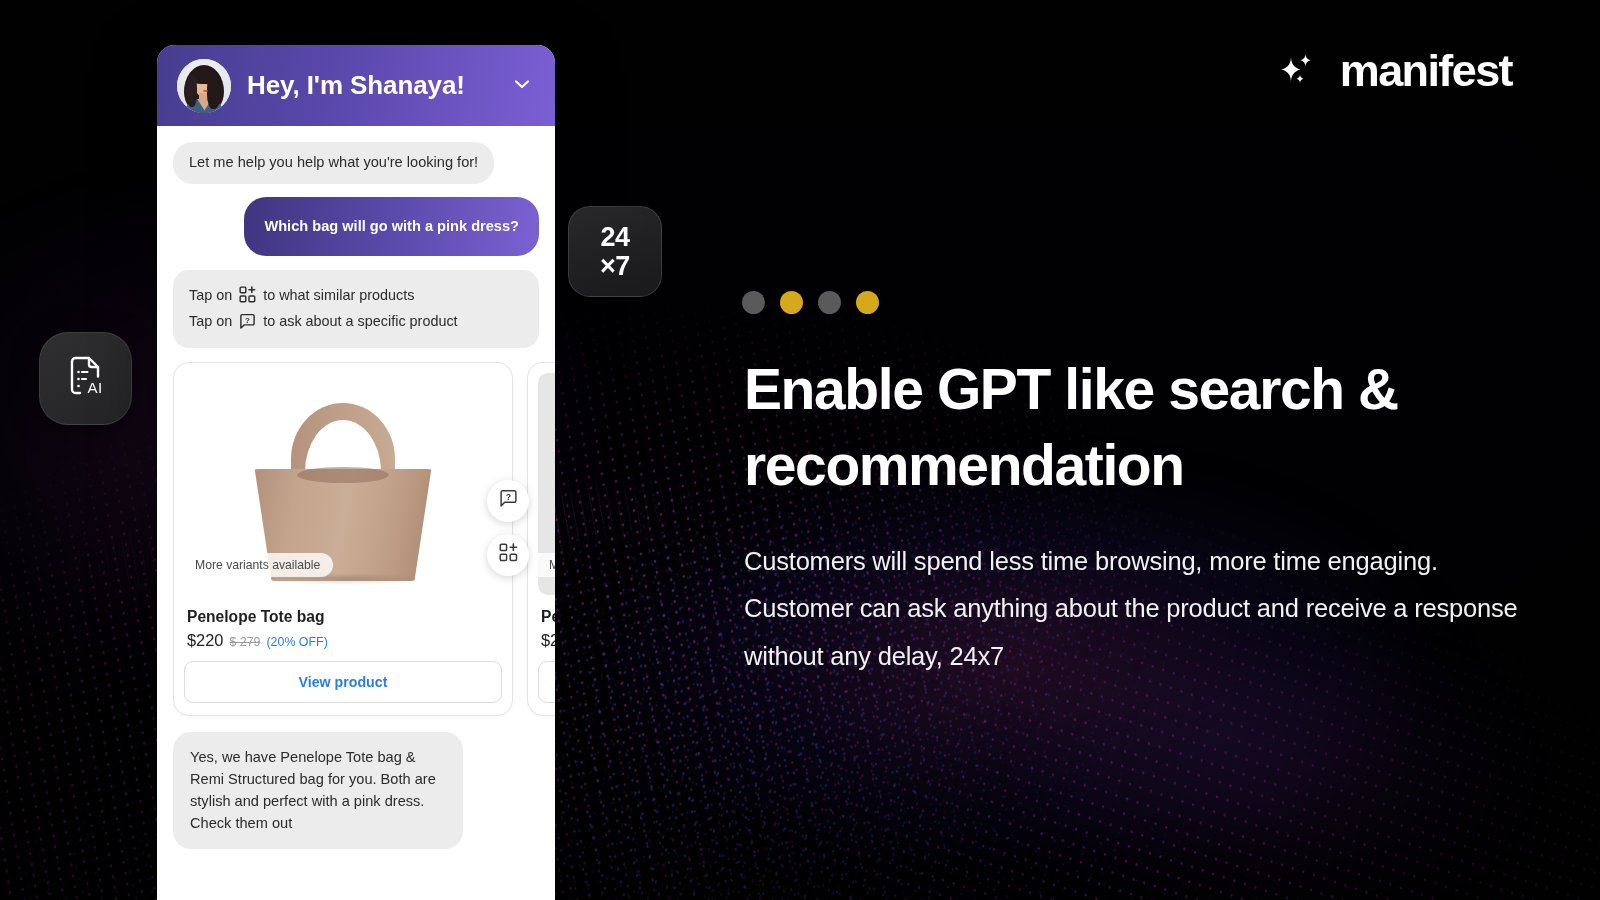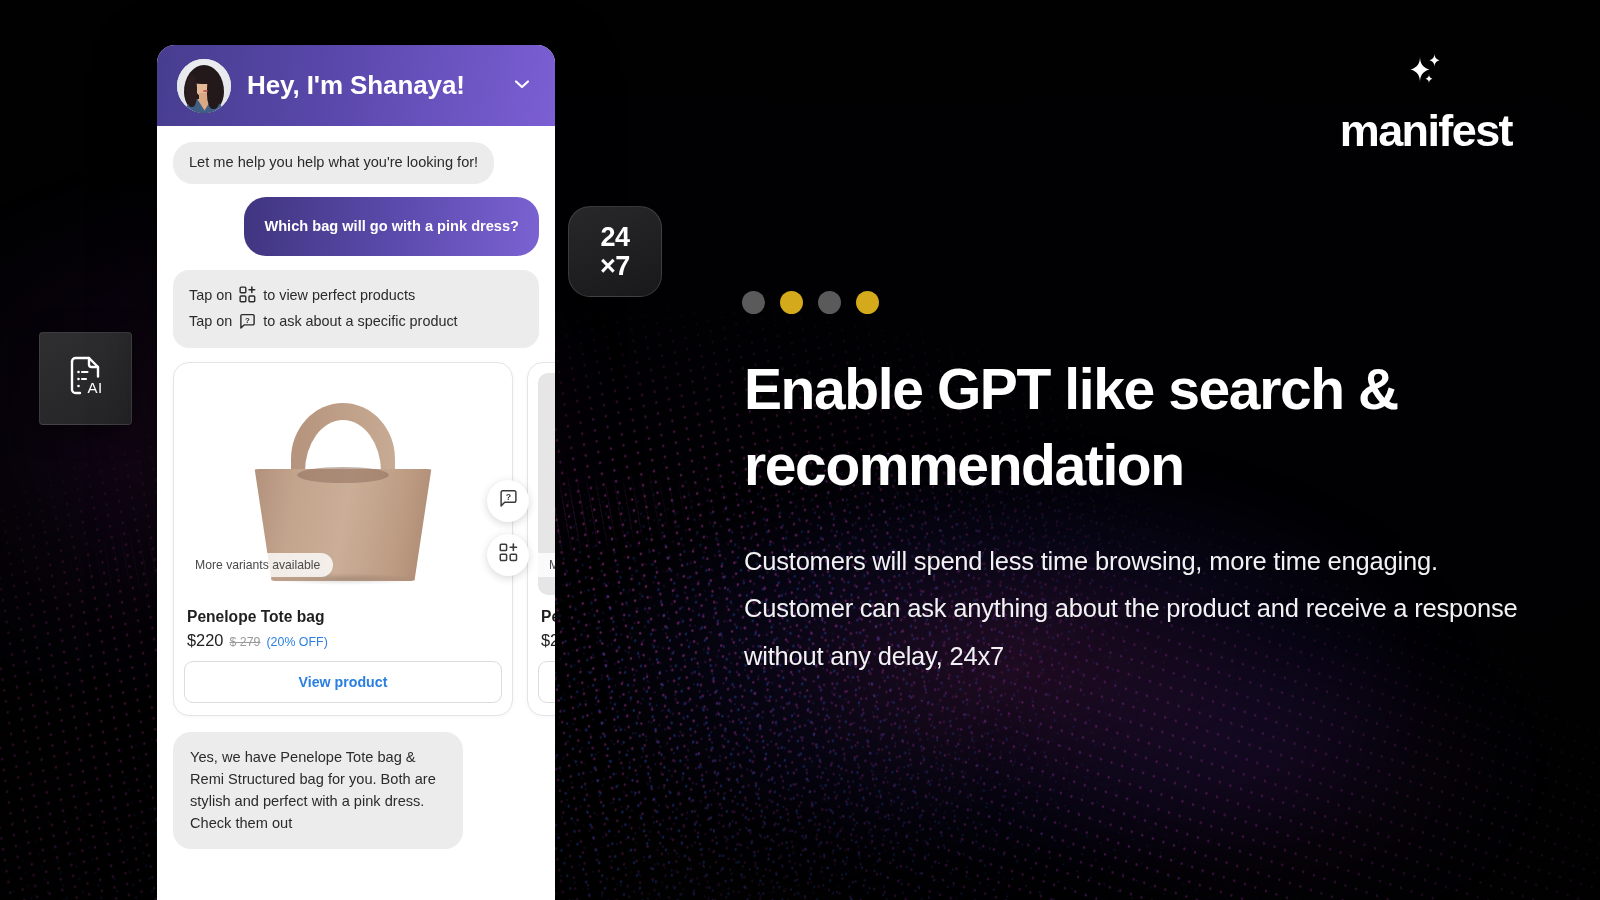--- a/index.html
+++ b/index.html
@@ -119,21 +119,21 @@
     background:
       radial-gradient(ellipse 75% 70% at 60% 40%, rgba(0,0,0,0) 40%, rgba(0,0,0,0.55) 100%),
       linear-gradient(180deg, rgba(0,0,0,0.45) 0%, rgba(0,0,0,0) 22%);
   }
 
   
   .ai-doc-tile {
     position: absolute;
     left: 39px; top: 332px;
     width: 93px; height: 93px;
-    border-radius: 4px;
+    border-radius: 29px;
     background: linear-gradient(150deg, #2f2f31 0%, #242426 100%);
     border: 1px solid rgba(255,255,255,0.10);
     display: flex;
     align-items: center;
     justify-content: center;
     box-shadow: 0 6px 26px rgba(0,0,0,0.55);
   }
 
   
   .widget {
@@ -375,23 +375,21 @@
     font-size: 14.6px;
     line-height: 1.52;
     max-width: 290px;
   }
 
   
   .brand {
     position: absolute;
     right: 88px; top: 48px;
     display: flex;
-    align-items: center;
-    gap: 2px;
-    flex-direction: column;
+    gap: 16px;
   }
   .brand-name {
     color: #ffffff;
     font-size: 45px;
     font-weight: 700;
     letter-spacing: -1.6px;
     line-height: 1;
   }
 
   .badge-247 {
@@ -515,21 +513,21 @@
         <div class="hint-line">
           <span>Tap on</span>
           <span class="hint-icon">
             <svg width="17" height="17" viewBox="0 0 18 18" fill="none">
               <rect x="1.2" y="1.2" width="6" height="6" rx="1.1" stroke="#2b2b2b" stroke-width="1.5"></rect>
               <rect x="1.2" y="10.6" width="6" height="6" rx="1.1" stroke="#2b2b2b" stroke-width="1.5"></rect>
               <rect x="10.6" y="10.6" width="6" height="6" rx="1.1" stroke="#2b2b2b" stroke-width="1.5"></rect>
               <path d="M13.6 1v6M10.6 4h6" stroke="#2b2b2b" stroke-width="1.6" stroke-linecap="round"></path>
             </svg>
           </span>
-          <span>to view perfect products</span>
+          <span>to what similar products</span>
         </div>
         <div class="hint-line">
           <span>Tap on</span>
           <span class="hint-icon">
             <svg width="17" height="17" viewBox="0 0 18 18" fill="none">
               <path d="M2 3.1a1.4 1.4 0 0 1 1.4-1.4h11.2A1.4 1.4 0 0 1 16 3.1v8.1a1.4 1.4 0 0 1-1.4 1.4H5.4L2 16V3.1Z" stroke="#2b2b2b" stroke-width="1.5" stroke-linejoin="round"></path>
               <text x="9" y="10.6" text-anchor="middle" font-family="Liberation Sans, sans-serif" font-size="8.4" font-weight="700" fill="#2b2b2b">?</text>
             </svg>
           </span>
           <span>to ask about a specific product</span>

